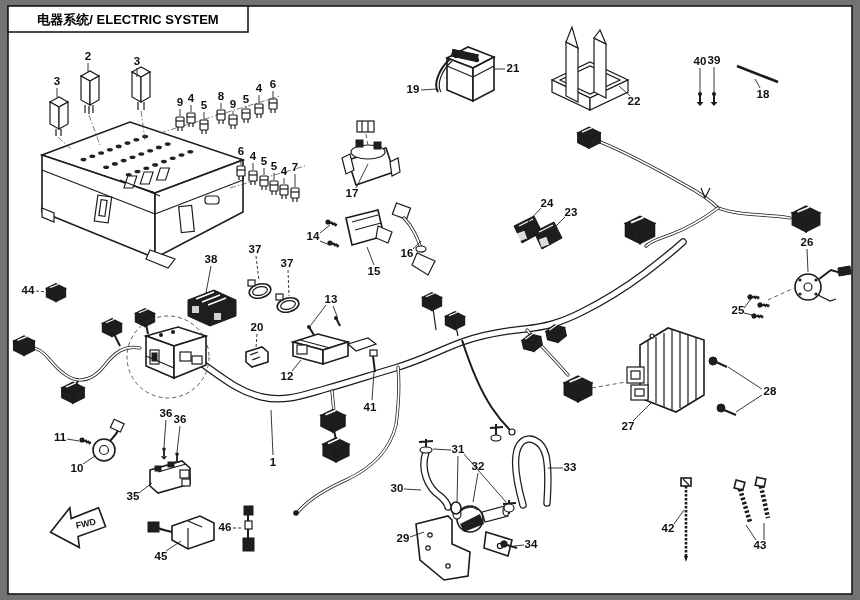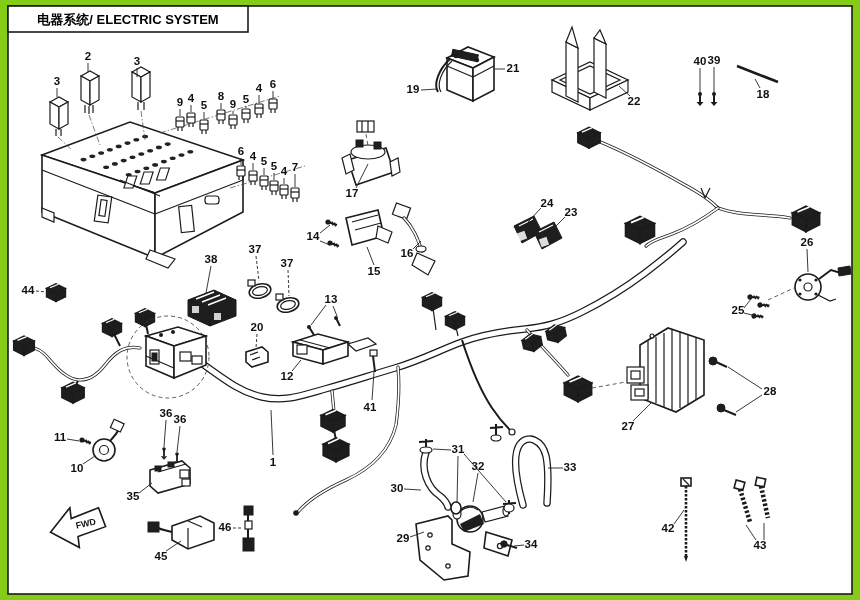--- a/index.html
+++ b/index.html
@@ -1,16 +1,16 @@
 <!DOCTYPE html>
 <html><head>
 <meta charset="utf-8">
 <style>
   html,body{margin:0;padding:0;background:#fff;}
-  #stage{position:relative;width:860px;height:600px;background:#84cc16;
+  #stage{position:relative;width:860px;height:600px;background:#737373;
          font-family:"Liberation Sans","DejaVu Sans",sans-serif;}
   svg{position:absolute;left:0;top:0;}
   .ln{stroke:#1b1b1b;fill:none;stroke-width:1.2;}
   .ln2{stroke:#1b1b1b;fill:none;stroke-width:2;}
   .fillw{fill:#fff;stroke:#1b1b1b;stroke-width:1.2;}
   .fillw2{fill:#fff;stroke:#1b1b1b;stroke-width:1.6;}
   .dark{fill:#1e1e1e;stroke:#1b1b1b;stroke-width:1;}
   .dot{fill:#222;stroke:none;}
   .dash{stroke:#333;stroke-width:.8;fill:none;stroke-dasharray:4 3;}
   .dashdot{stroke:#444;stroke-width:.7;fill:none;stroke-dasharray:6 2 1.5 2;}

